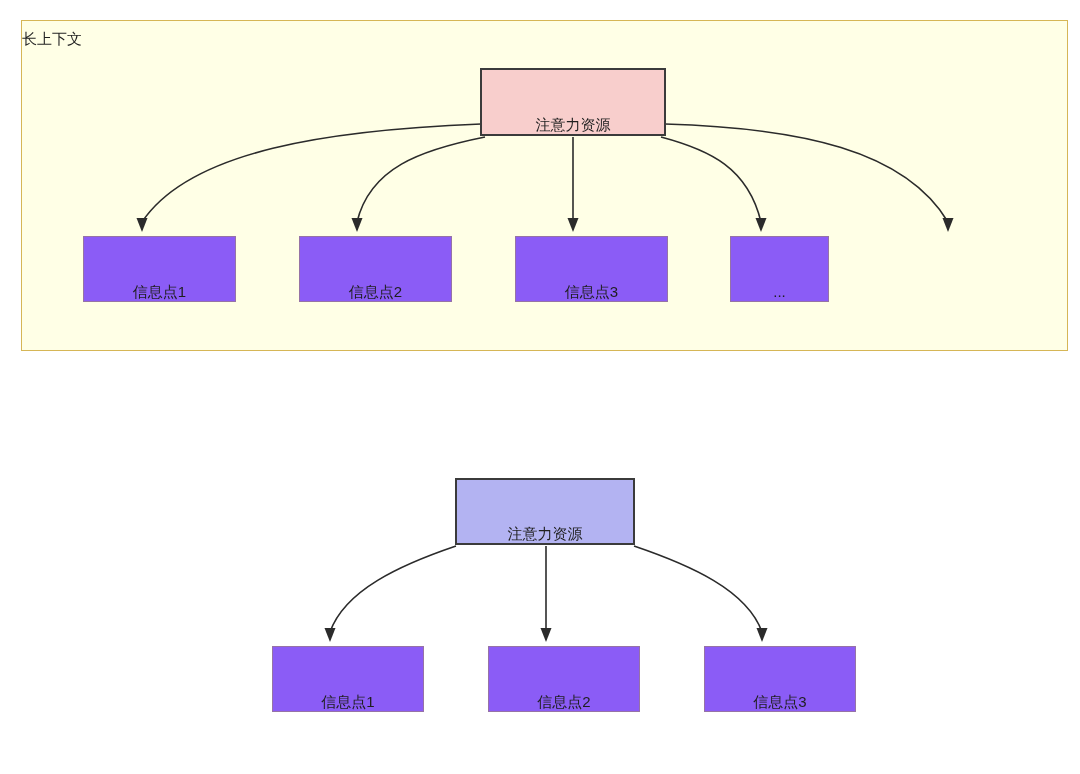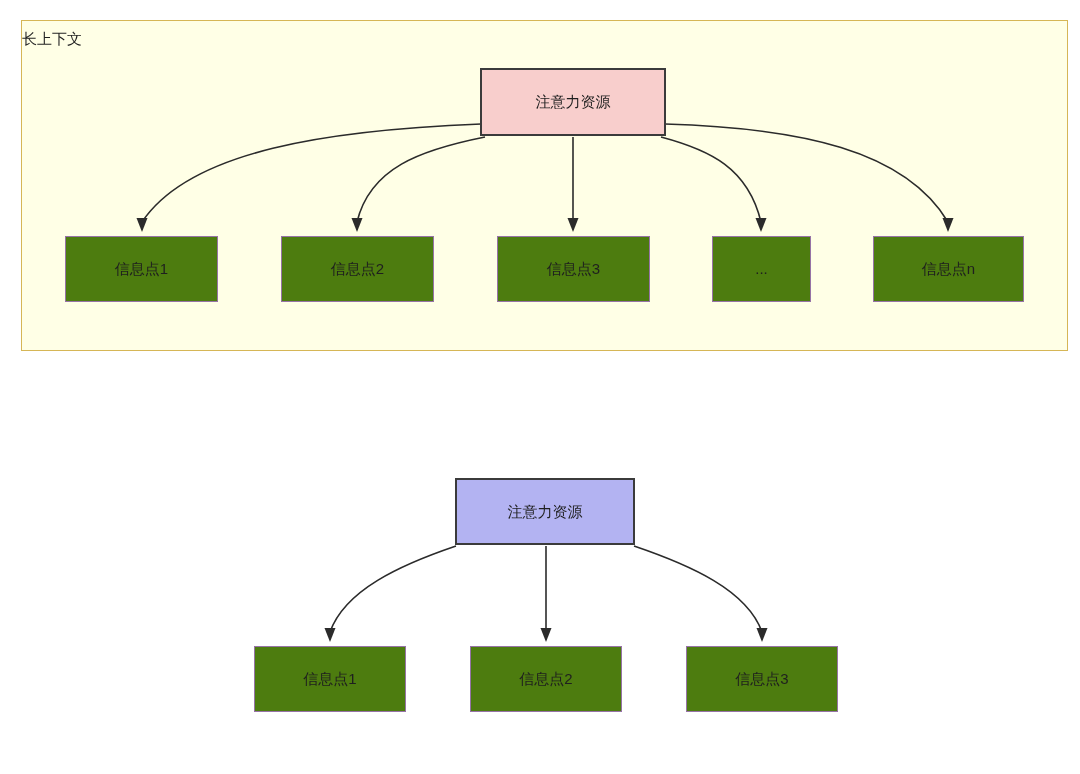--- a/index.html
+++ b/index.html
@@ -35,39 +35,40 @@
     left: 0;
     font-size: 15px;
     color: #1f1f1f;
     line-height: 1.3;
     white-space: nowrap;
   }
   .node {
     position: absolute;
     box-sizing: border-box;
     display: flex;
-    align-items: center;
+    align-items: flex-end;
     justify-content: center;
     font-size: 15px;
     color: #1f1f1f;
     line-height: 1.2;
     white-space: nowrap;
     z-index: 3;
   }
   .node-root-long {
     background: #f8cecc;
     border: 2px solid #3b3b3b;
   }
   .node-root-short {
     background: #b3b3f2;
     border: 2px solid #3b3b3b;
   }
   .node-info {
-    background: #4d7c0f;
+    background: #8b5cf6;
     border: 1.4px solid #9673a6;
+    margin-left: 18px;
   }
   svg.edges {
     position: absolute;
     left: 0;
     top: 0;
     width: 1080px;
     height: 774px;
     overflow: visible;
     z-index: 2;
     pointer-events: none;
@@ -99,23 +100,20 @@
     <span>信息点1</span>
   </div>
   <div class="node node-info" style="left:281px; top:236px; width:153px; height:66px;">
     <span>信息点2</span>
   </div>
   <div class="node node-info" style="left:497px; top:236px; width:153px; height:66px;">
     <span>信息点3</span>
   </div>
   <div class="node node-info" style="left:712px; top:236px; width:99px; height:66px;">
     <span>...</span>
-  </div>
-  <div class="node node-info" style="left:873px; top:236px; width:151px; height:66px;">
-    <span>信息点n</span>
   </div>
 
 
   <div class="node node-root-short" style="left:455px; top:478px; width:180px; height:67px;">
     <span>注意力资源</span>
   </div>
 
   <div class="node node-info" style="left:254px; top:646px; width:152px; height:66px;">
     <span>信息点1</span>
   </div>

